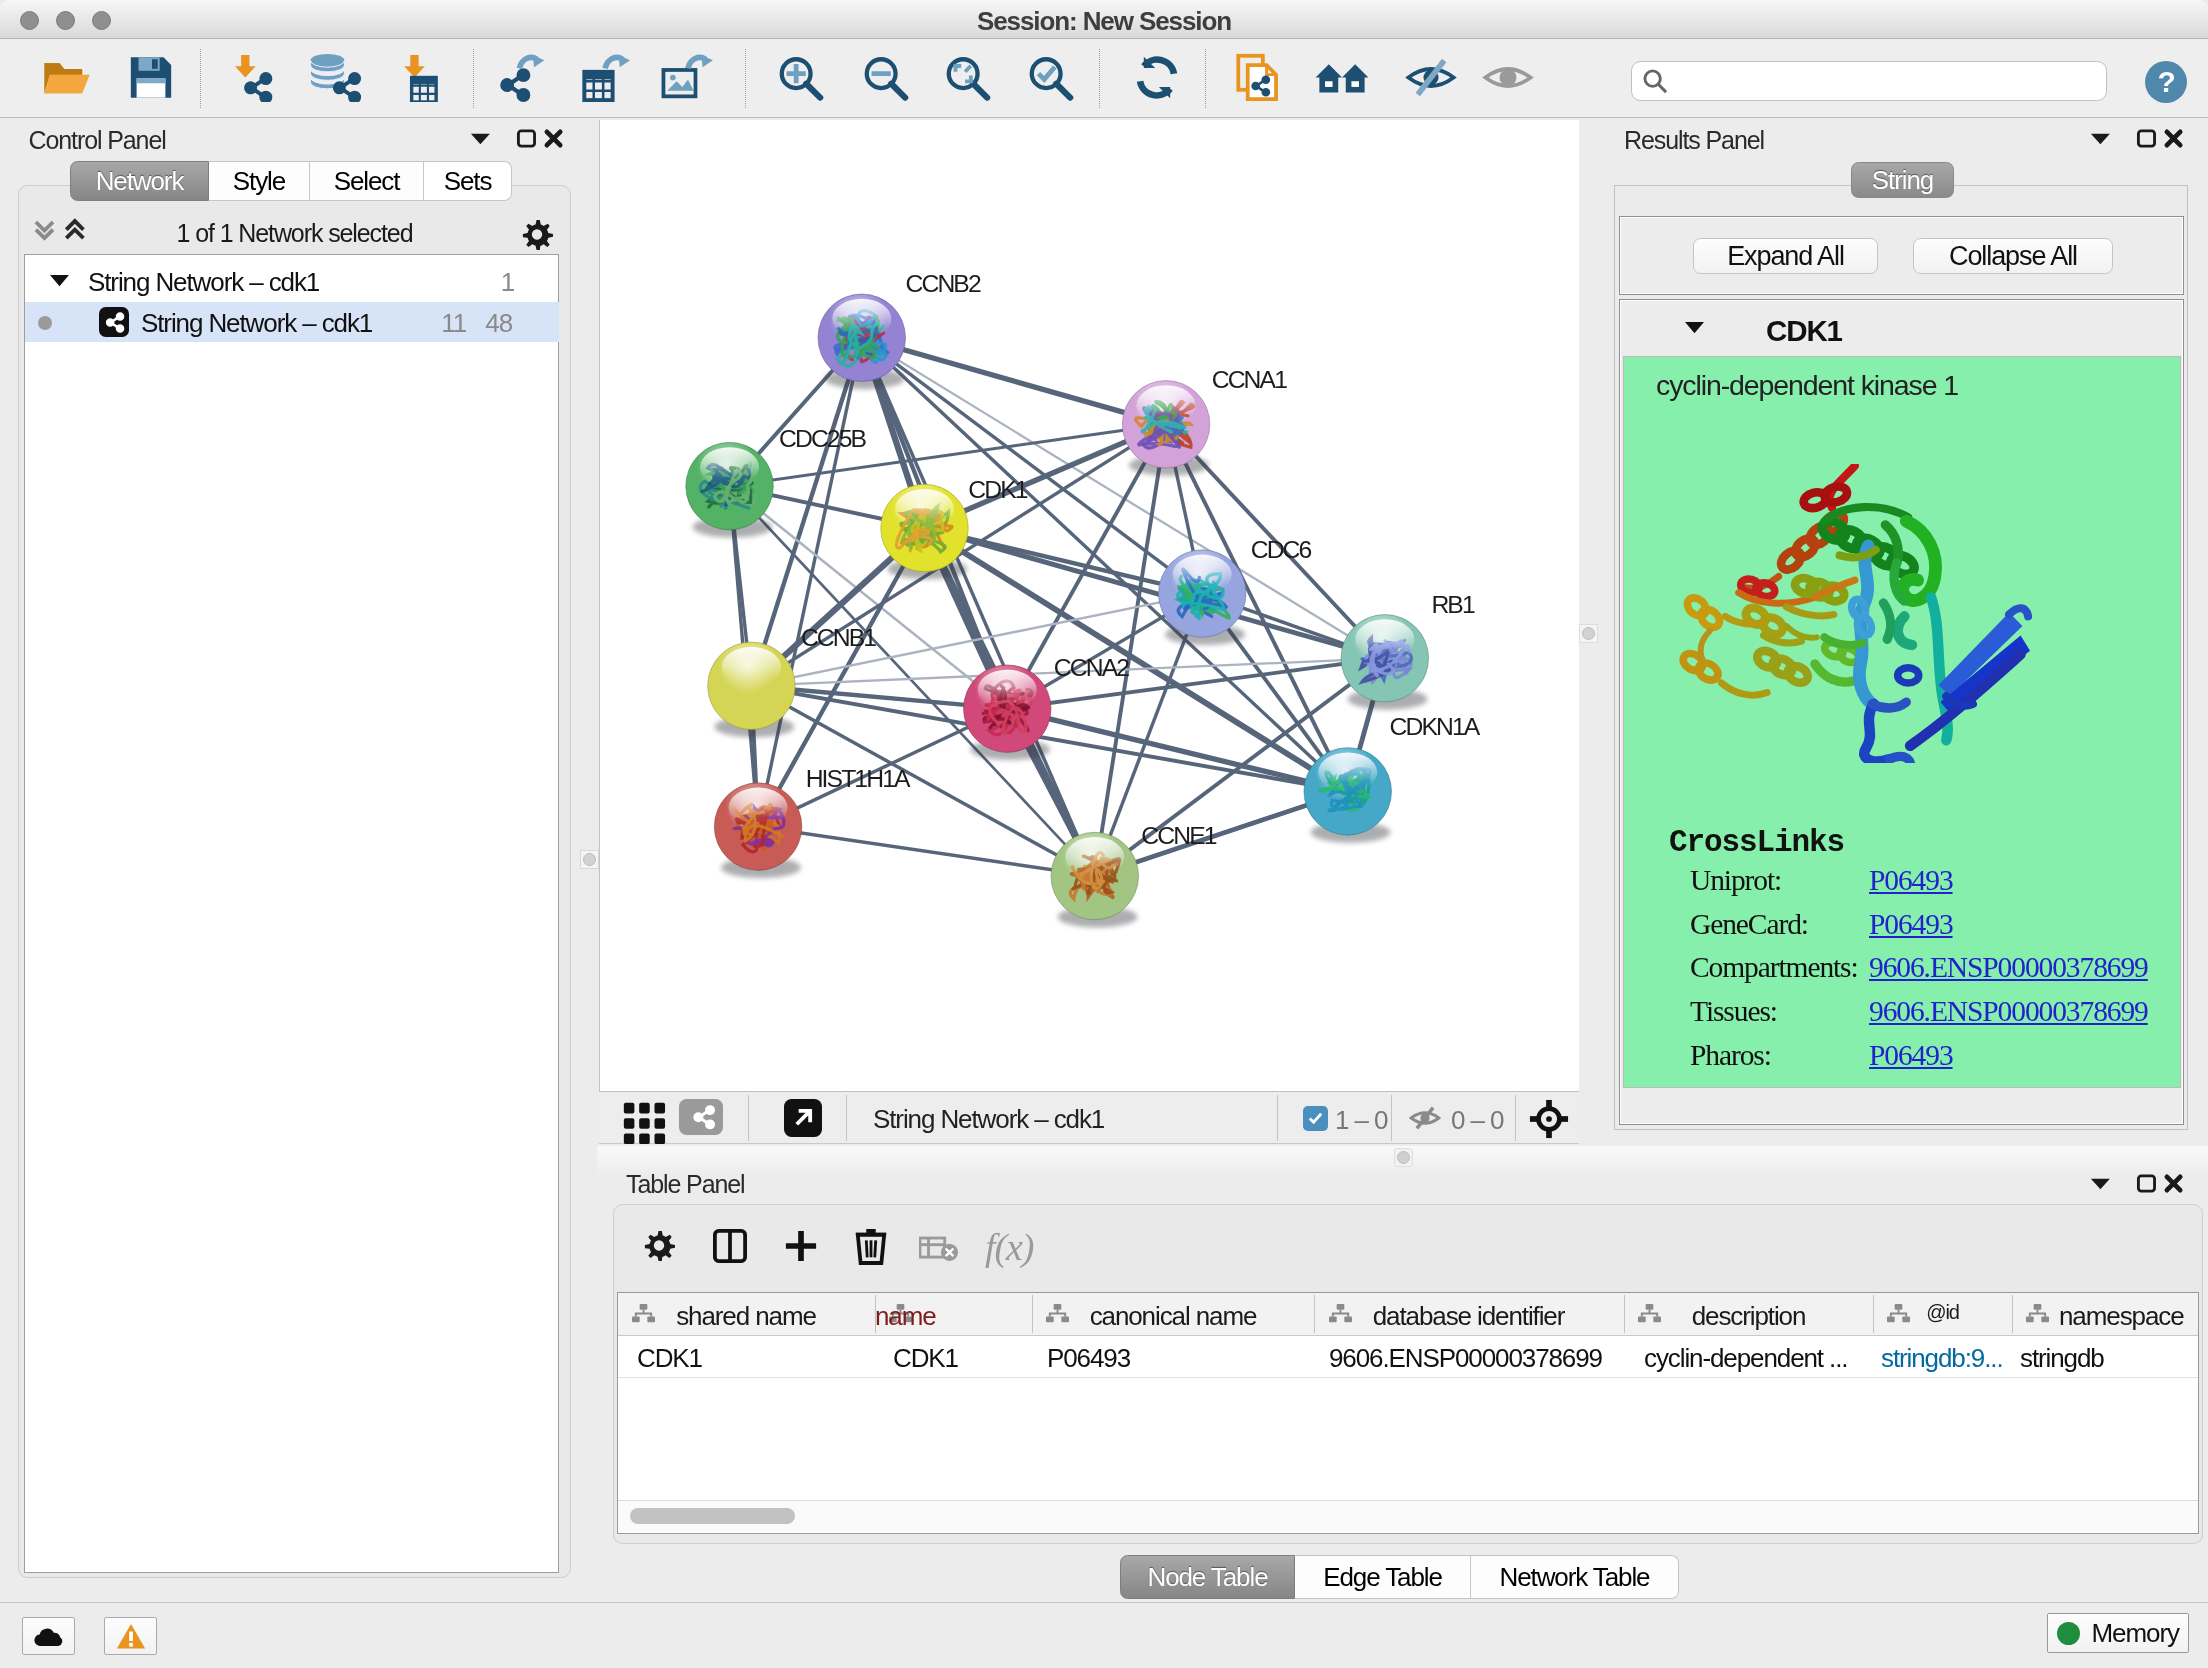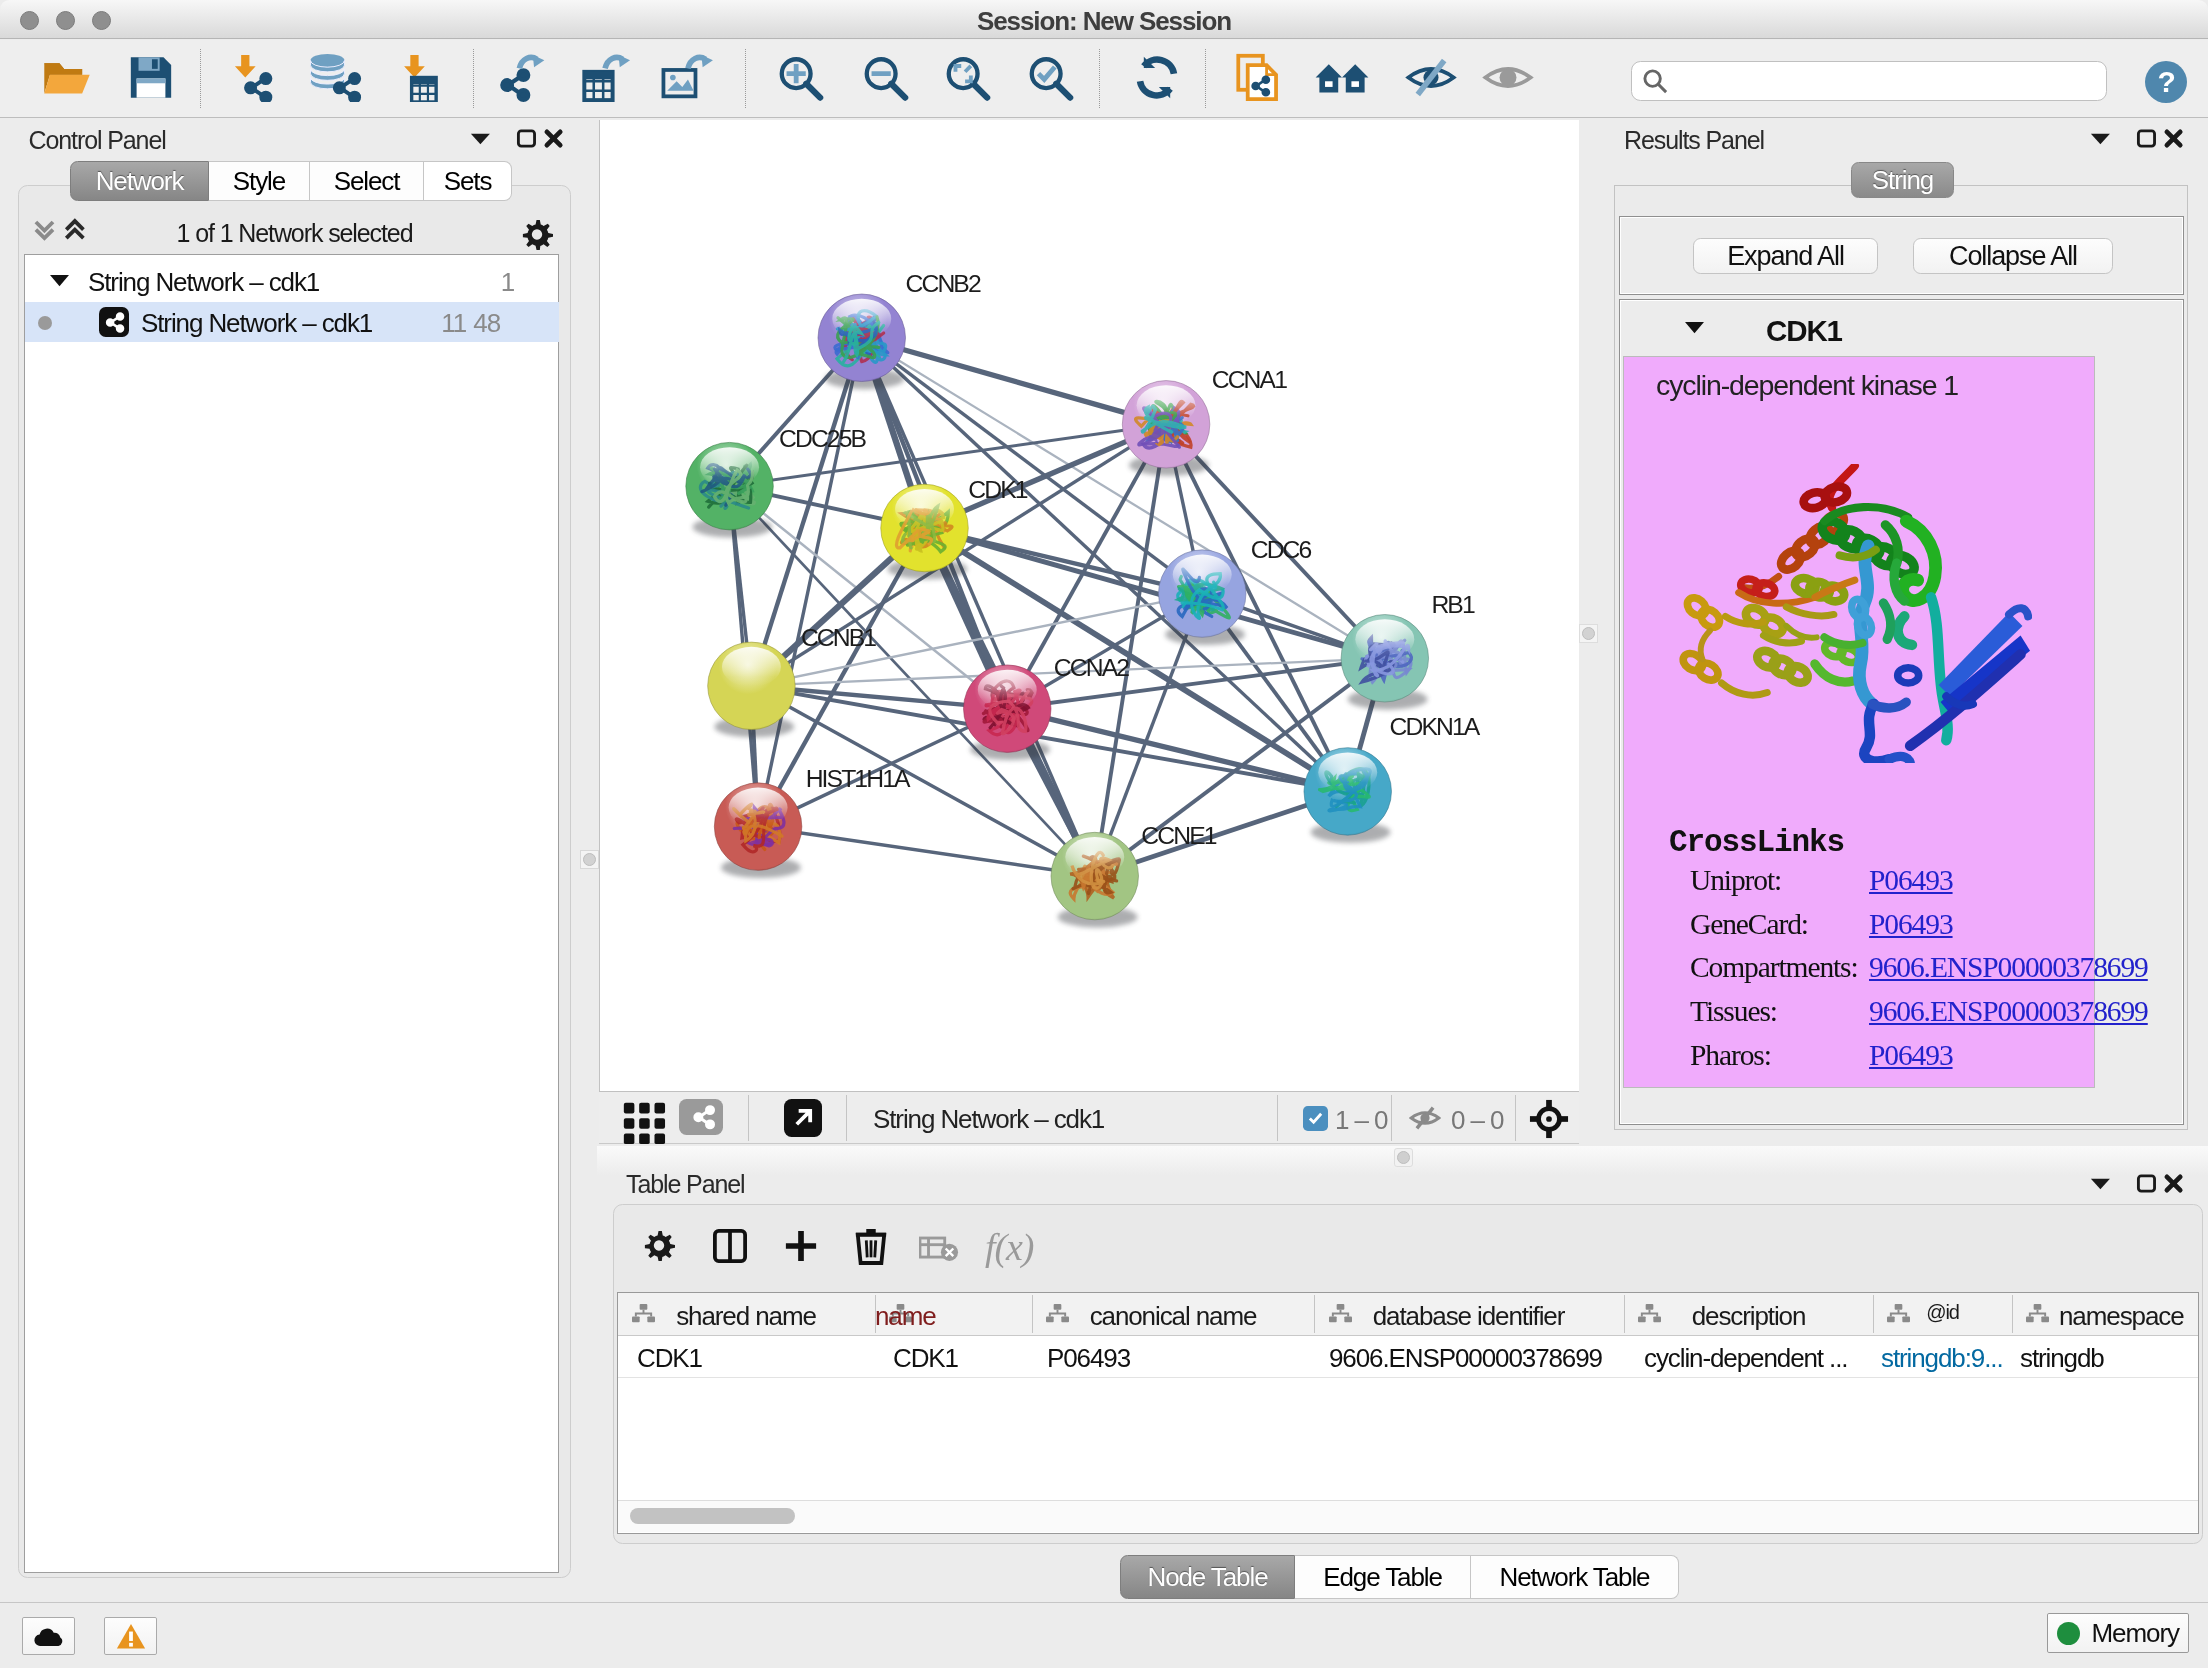--- a/index.html
+++ b/index.html
@@ -185,21 +185,21 @@
     <g stroke="#fff" stroke-width="3.4" fill="#fff">
       <line x1="21.28" y1="7.32" x2="10.0" y2="15.0"></line>
       <line x1="10.0" y1="15.0" x2="21.28" y2="22.68"></line>
       <circle cx="22.240000000000002" cy="7.08" r="3.84"></circle>
       <circle cx="9.280000000000001" cy="15.0" r="3.84"></circle>
       <circle cx="22.240000000000002" cy="22.919999999999998" r="3.84"></circle>
     </g>
   </svg>
 <div class="abs" style="left:141px;top:308px;font-size:26px;color:#111">String Network – cdk1</div>
 <div class="abs" style="left:418px;top:308px;width:48px;text-align:right;font-size:26px;color:#8a8a8a">11</div>
-<div class="abs" style="left:452px;top:308px;width:48px;text-align:right;font-size:26px;color:#8a8a8a">48</div>
+<div class="abs" style="left:464px;top:308px;width:48px;text-align:right;font-size:26px;color:#8a8a8a">48</div>
 <div class="abs" style="left:599px;top:120px;width:980px;height:971px;background:#fff;border-left:1px solid #c2c2c2">
     <svg width="980" height="971" viewBox="0 0 1030 1021" style="position:absolute;left:0;top:0">
       <defs>
         <radialGradient id="gCCNB2" cx="0.46" cy="0.26" r="0.80">
           <stop offset="0" stop-color="#e1dcf2"></stop>
           <stop offset="0.42" stop-color="#9383d2"></stop>
           <stop offset="0.90" stop-color="#9383d2"></stop>
           <stop offset="1" stop-color="#7366a4"></stop>
         </radialGradient>
         <radialGradient id="gCCNA1" cx="0.46" cy="0.26" r="0.80">
@@ -521,21 +521,21 @@
 <div class="abs" style="left:1614px;top:185px;width:574px;height:945px;background:#ebebeb;border:1px solid #c2c2c2"></div>
 <div class="abs" style="left:1851px;top:162px;width:103px;height:36px;background:linear-gradient(#a8a8a8,#8a8a8a);border:1px solid #888;border-radius:7.6px;color:#fff;font-size:26px;display:flex;align-items:center;justify-content:center;text-shadow:0 -1px 1px #555">String</div>
 <div class="abs" style="left:1619px;top:216px;width:565px;height:79px;border:1px solid #8f8f8f;box-shadow:inset 1px 1px 0 #fff,inset -1px -1px 0 #fff;background:#ececec"></div>
 <div class="wbtn" style="left:1693px;top:238px;width:185px;height:36px">Expand All</div>
 <div class="wbtn" style="left:1913px;top:238px;width:200px;height:36px">Collapse All</div>
 <div class="abs" style="left:1619px;top:299px;width:565px;height:826px;border:1px solid #8f8f8f;box-shadow:inset 1px 1px 0 #fff,inset -1px -1px 0 #fff;background:#ececec"></div>
 <svg class="abs" style="left:1684px;top:321px" width="21" height="13.3" viewBox="0 0 22 14">
     <path d="M1 1 L21 1 L11 13 Z" fill="#111"></path>
   </svg>
 <div class="abs" style="left:1766px;top:314px;font-size:29.5px;font-weight:bold;color:#111">CDK1</div>
-<div class="abs" style="left:1623px;top:356px;width:472px;height:732px;background:#f0abfc;border:1px solid #bbb">
+<div class="abs" style="left:1623px;top:356px;width:558px;height:732px;background:#86efac;border:1px solid #bbb">
     <div class="abs" style="left:32px;top:12.4px;font-size:28.5px;color:#222">cyclin-dependent kinase 1</div>
     <svg width="360" height="299" viewBox="0 0 378 314" style="position:absolute;left:48px;top:107px">
       <path d="M168 46 C158 30 178 18 192 2" fill="none" stroke="#c41616" stroke-width="8.5" stroke-linecap="round" stroke-linejoin="round" opacity="1.0"></path>
       <ellipse cx="150" cy="38" rx="12" ry="8" fill="none" stroke="#a81010" stroke-width="9" transform="rotate(-15 150 38)"></ellipse>
       <ellipse cx="172" cy="32" rx="12" ry="8" fill="none" stroke="#a81010" stroke-width="9" transform="rotate(-15 172 32)"></ellipse>
       <ellipse cx="170" cy="62" rx="12" ry="8" fill="none" stroke="#b4420e" stroke-width="9" transform="rotate(139 170 62)"></ellipse>
       <ellipse cx="155" cy="75" rx="12" ry="8" fill="none" stroke="#b4420e" stroke-width="9" transform="rotate(139 155 75)"></ellipse>
       <ellipse cx="140" cy="88" rx="12" ry="8" fill="none" stroke="#b4420e" stroke-width="9" transform="rotate(139 140 88)"></ellipse>
       <ellipse cx="125" cy="101" rx="12" ry="8" fill="none" stroke="#b4420e" stroke-width="9" transform="rotate(139 125 101)"></ellipse>
       <path d="M112 118 C100 128 88 132 76 130" fill="none" stroke="#c05014" stroke-width="7.3" stroke-linecap="round" stroke-linejoin="round" opacity="1.0"></path>

